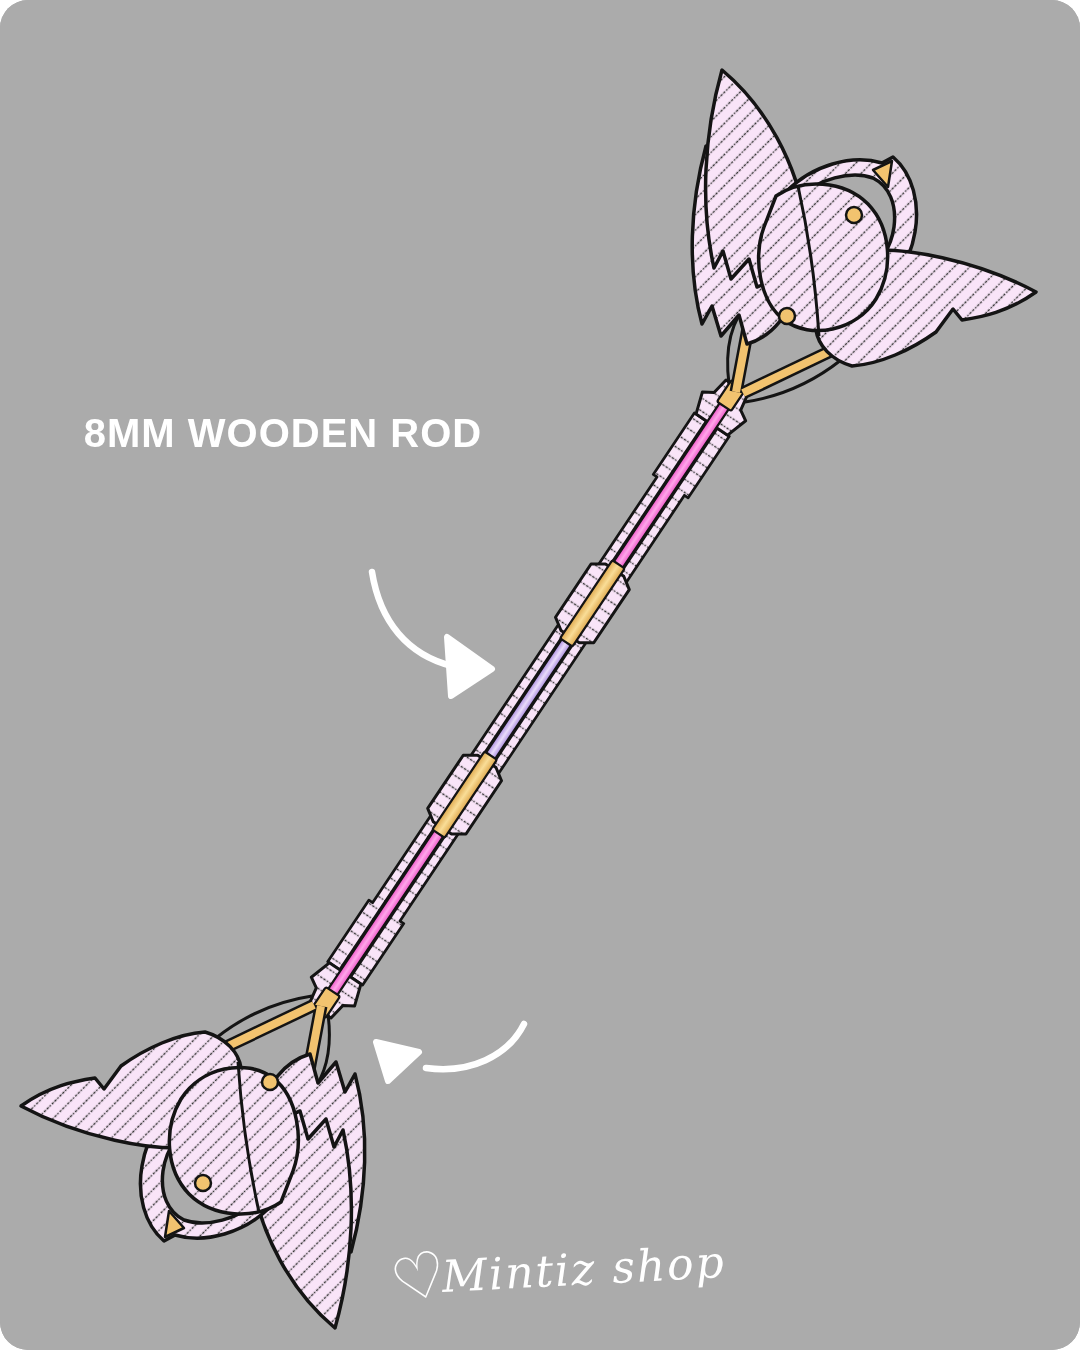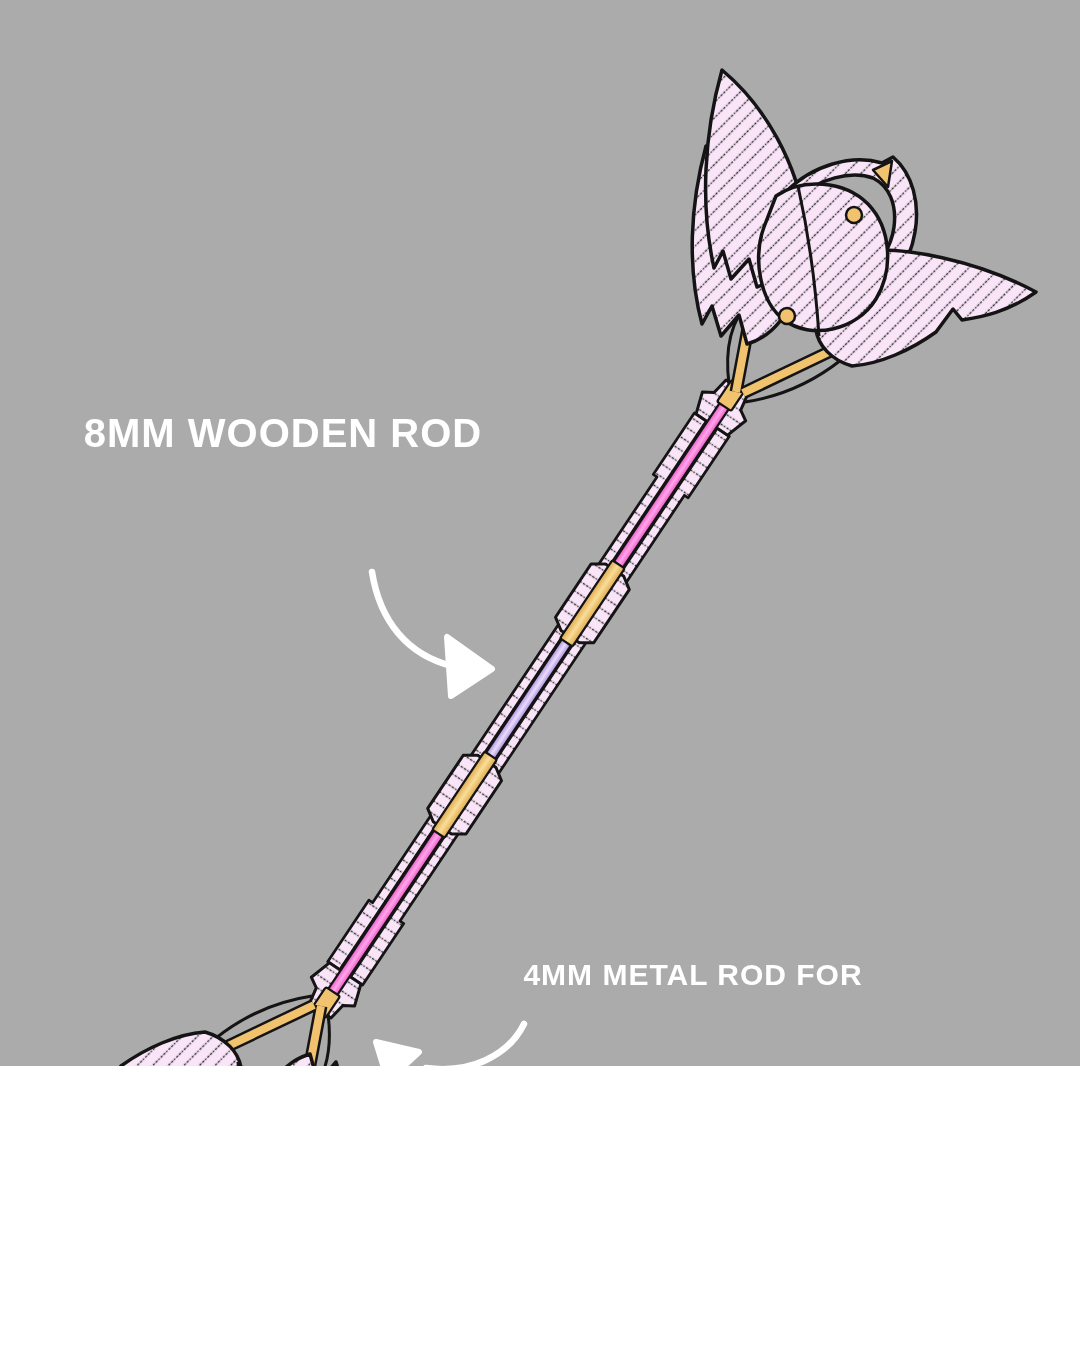--- a/index.html
+++ b/index.html
@@ -1,21 +1,22 @@
 <!DOCTYPE html>
 <html><head>
 <meta charset="utf-8">
 <style>
   html,body{margin:0;padding:0;}
   .stage{
     position:relative;
-    width:1080px;height:1066px;
+    width:1080px;height:1350px;
     overflow:hidden;
     background:#ABABAB;
     font-family:"Liberation Sans", sans-serif;
+    border-radius:28px;
   }
   .stage svg{position:absolute;left:0;top:0;}
   .ann{
     position:absolute;
     color:#FFFFFF;
     font-weight:bold;
     text-align:center;
     letter-spacing:1px;
     -webkit-font-smoothing:antialiased;
   }
@@ -150,20 +151,19 @@
       <path d="M 524,1024 C 508,1056 470,1074 426,1068" fill="none" stroke-linecap="round" stroke-width="6.5" stroke="#FFFFFF"></path>
       <path d="M 376,1042 L 388,1081 L 419,1052 Z" stroke-width="6" stroke-linejoin="round" stroke="#FFFFFF" fill="#FFFFFF"></path>
     </g>
   </svg>
 
   <div class="ann ann1">
     <div>8MM WOODEN ROD</div>
   </div>
 
   <div class="ann ann2">
-    <div>4MM METAL ROD FOR</div>
   </div>
 
   <div class="watermark">
     <span class="wm-heart">♡</span><span class="wm-text">Mintiz shop</span>
   </div>
 
 </div>
 
 </body></html>

